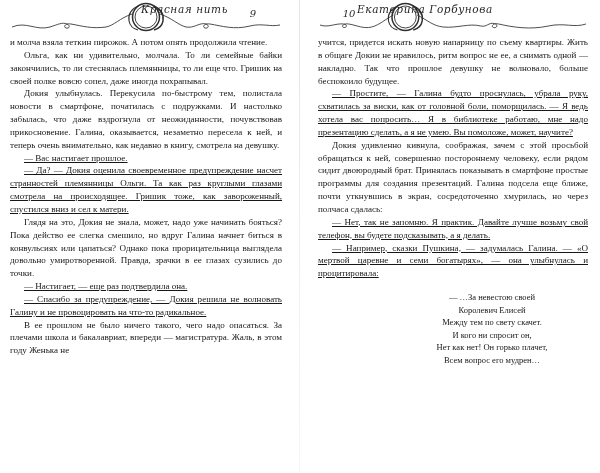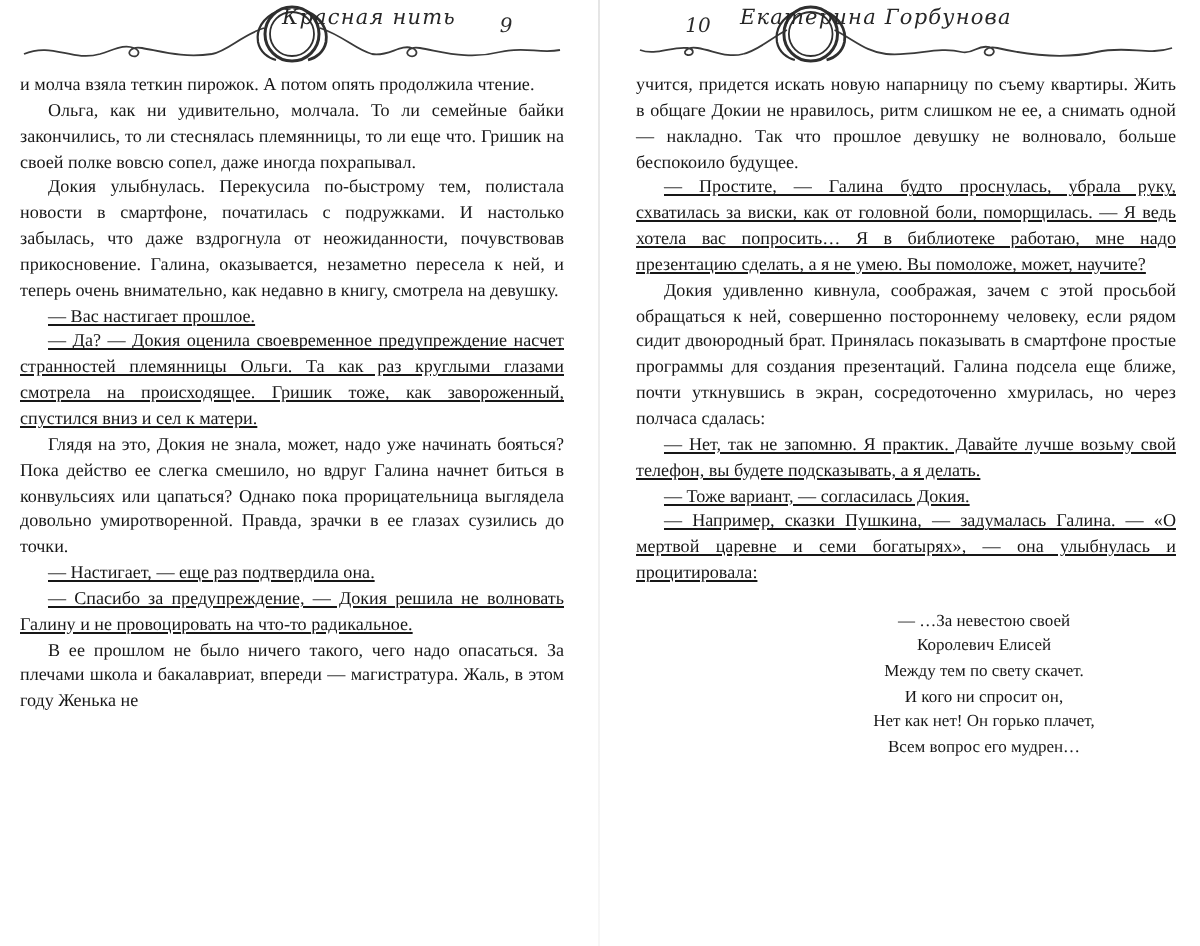--- a/index.html
+++ b/index.html
@@ -40,21 +40,21 @@
     position: absolute;
     top: 3px;
     font-family: "DejaVu Serif", "Liberation Serif", serif;
     font-style: italic;
     font-size: 10.5px;
     letter-spacing: 0.6px;
     color: #262626;
     white-space: nowrap;
   }
   .page-left .rh-title  { right: 54px; }
-  .page-right .rh-title { left: 52px; text-align: right; }
+  .page-right .rh-title { left: 39px; text-align: right; }
 
   .rh-folio {
     position: absolute;
     top: 8px;
     width: 30px;
     text-align: center;
     font-family: "DejaVu Serif", "Liberation Serif", serif;
     font-style: italic;
     font-size: 10px;
     color: #2b2b2b;
@@ -160,25 +160,24 @@
           <circle cx="88" cy="17" r="11" stroke-width="0.9"></circle>
           <path d="M95,5.5 C103,9 106,15 105,21 C104,26 100,29 96,30" stroke-width="1.4"></path>
           <path d="M81,5.5 C73,9 70,15 71,21 C72,26 76,29 80,30" stroke-width="1.1"></path>
         </g>
       </svg>
       <div class="rh-folio">10</div>
       <div class="rh-title">Екатерина Горбунова</div>
     </div>
 
     <div class="col">
-      <p class="noind">учится, придется искать новую напарницу по съему квартиры. Жить в общаге Докии не нравилось, ритм слишком не ее, а снимать одной — накладно. Так что прошлое девушку не волновало, больше беспокоило будущее.</p>
+      <p class="noind">учится, придется искать новую напарницу по съему квартиры. Жить в общаге Докии не нравилось, ритм вопрос не ее, а снимать одной — накладно. Так что прошлое девушку не волновало, больше беспокоило будущее.</p>
       <p class="dlg">— Простите, — Галина будто проснулась, убрала руку, схватилась за виски, как от головной боли, поморщилась. — Я ведь хотела вас попросить… Я в библиотеке работаю, мне надо презентацию сделать, а я не умею. Вы помоложе, может, научите?</p>
       <p>Докия удивленно кивнула, соображая, зачем с этой просьбой обращаться к ней, совершенно постороннему человеку, если рядом сидит двоюродный брат. Принялась показывать в смартфоне простые программы для создания презентаций. Галина подселa еще ближе, почти уткнувшись в экран, сосредоточенно хмурилась, но через полчаса сдалась:</p>
       <p class="dlg">— Нет, так не запомню. Я практик. Давайте лучше возьму свой телефон, вы будете подсказывать, а я делать.</p>
-      <p class="dlg">— Тоже вариант, — согласилась Докия.</p>
       <p class="dlg">— Например, сказки Пушкина, — задумалась Галина. — «О мертвой царевне и семи богатырях», — она улыбнулась и процитировала:</p>
 
       <div class="verse">
         <div class="v-first">— …За невестою своей</div>
         <div>Королевич Елисей</div>
         <div>Между тем по свету скачет.</div>
         <div>И кого ни спросит он,</div>
         <div>Нет как нет! Он горько плачет,</div>
         <div>Всем вопрос его мудрен…</div>
       </div>

